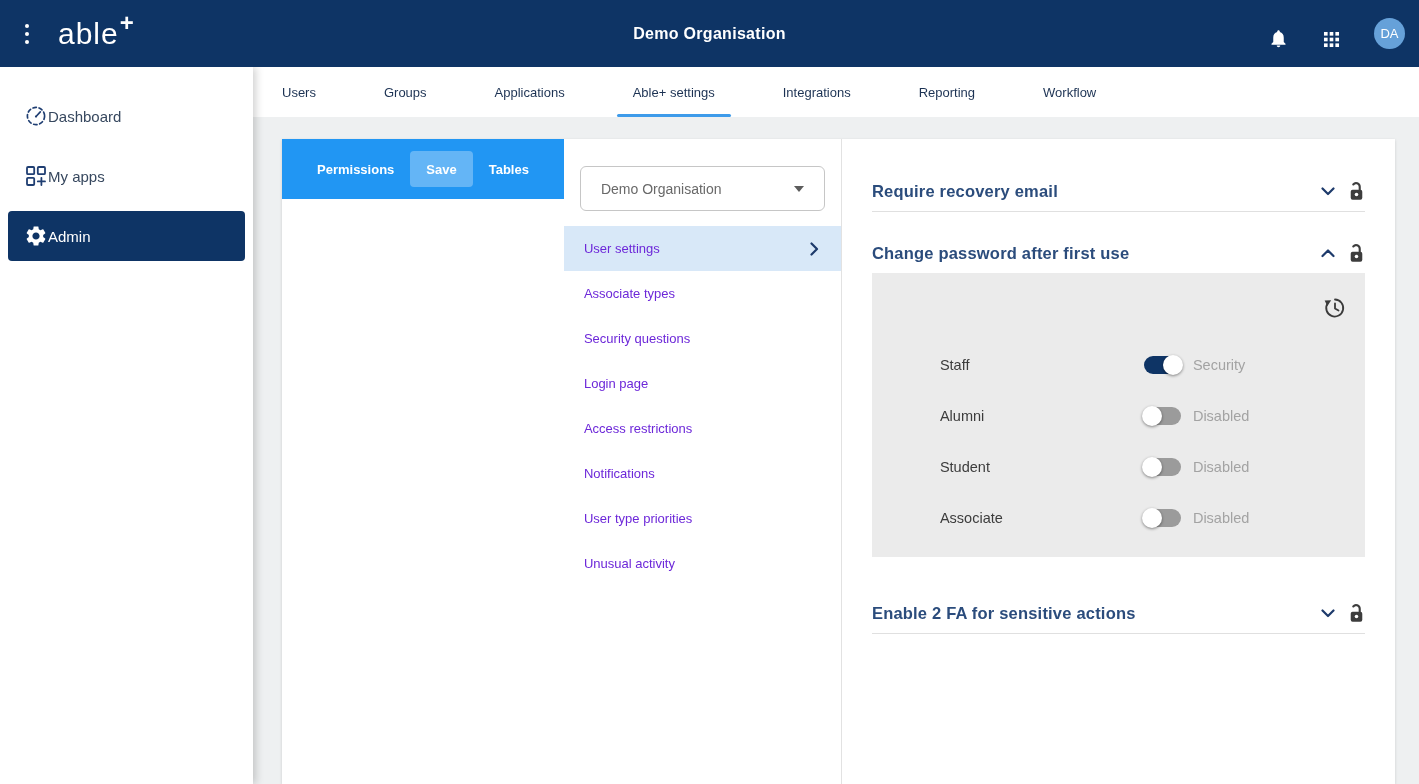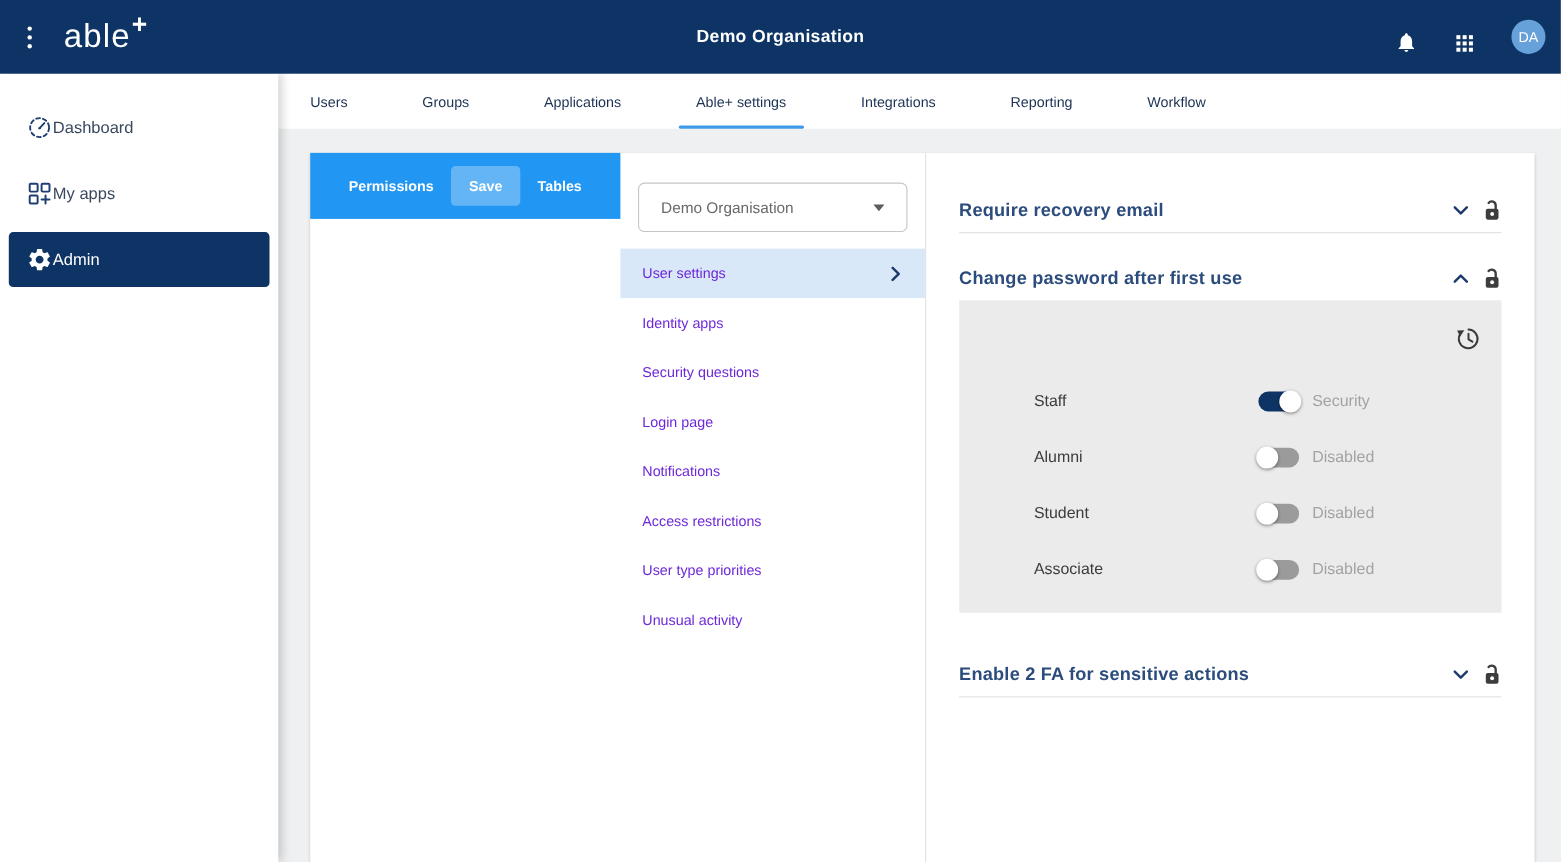--- a/index.html
+++ b/index.html
@@ -211,41 +211,41 @@
               <div class="menu-item selected">
                 <span>User settings</span>
                 <span class="chev-right">
                   <svg width="9" height="14" viewBox="0 0 9 14">
                     <polyline points="1.5,1.5 7,7 1.5,12.5" fill="none" stroke="#1d3a6b" stroke-width="2.2" stroke-linecap="round" stroke-linejoin="round"></polyline>
                   </svg>
                 </span>
               </div>
 
               <div class="menu-item">
-                <span>Identity apps</span>
+                <span>Associate types</span>
 
               </div>
 
               <div class="menu-item">
                 <span>Security questions</span>
 
               </div>
 
               <div class="menu-item">
                 <span>Login page</span>
 
               </div>
 
               <div class="menu-item">
+                <span>Access restrictions</span>
+
+              </div>
+
+              <div class="menu-item">
                 <span>Notifications</span>
-
-              </div>
-
-              <div class="menu-item">
-                <span>Access restrictions</span>
 
               </div>
 
               <div class="menu-item">
                 <span>User type priorities</span>
 
               </div>
 
               <div class="menu-item">
                 <span>Unusual activity</span>

